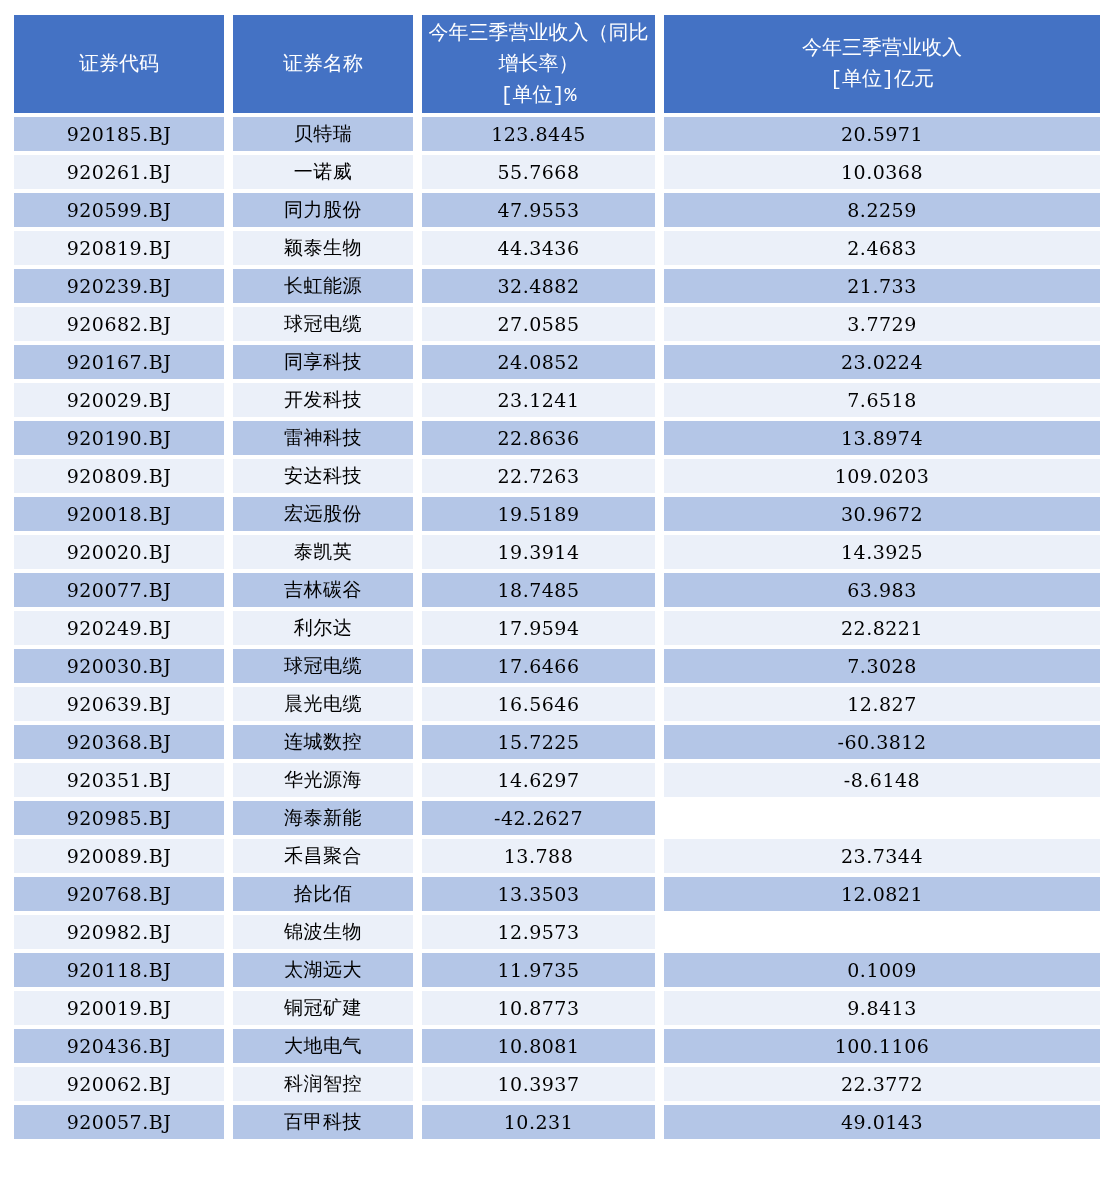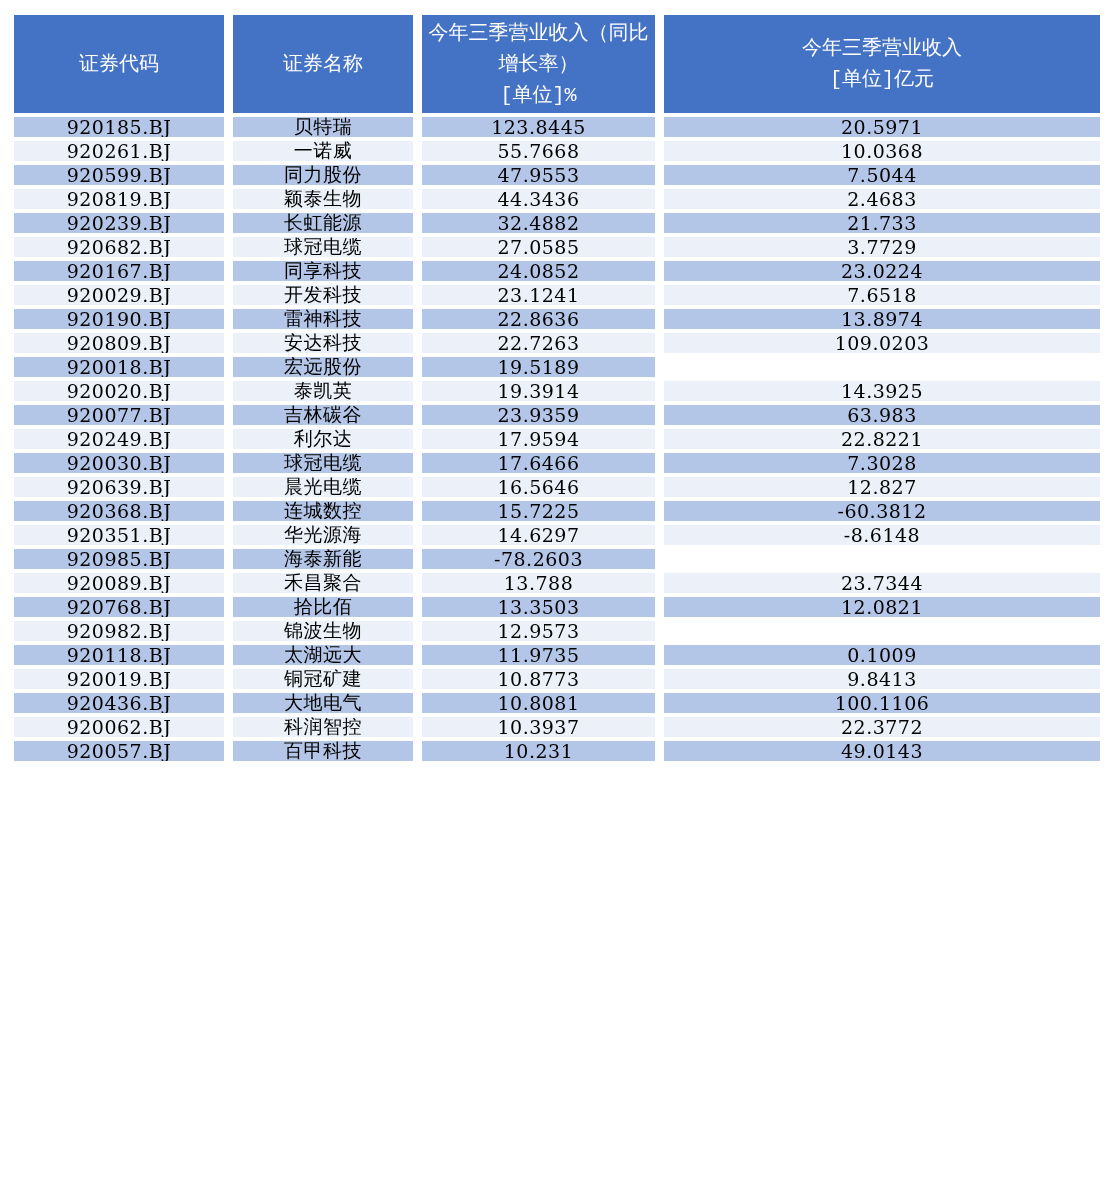--- a/index.html
+++ b/index.html
@@ -34,21 +34,21 @@
     background: var(--header-bg);
     color: var(--header-text);
     display: flex;
     flex-direction: column;
     align-items: center;
     justify-content: center;
     text-align: center;
     font-size: 20px;
     line-height: 1.55;
   }
-  .row { height: 20px; }
+  .row { height: 34px; }
   .row .cell {
     display: flex;
     align-items: center;
     justify-content: center;
     text-align: center;
     font-size: 19px;
     color: var(--cell-text);
     letter-spacing: 0.5px;
     white-space: nowrap;
     overflow: hidden;
@@ -86,21 +86,21 @@
       <div class="row even">
     <div class="cell">920261.BJ</div>
     <div class="cell">一诺威</div>
     <div class="cell">55.7668</div>
     <div class="cell">10.0368</div>
   </div>
       <div class="row odd">
     <div class="cell">920599.BJ</div>
     <div class="cell">同力股份</div>
     <div class="cell">47.9553</div>
-    <div class="cell">7.5044</div>
+    <div class="cell">8.2259</div>
   </div>
       <div class="row even">
     <div class="cell">920819.BJ</div>
     <div class="cell">颖泰生物</div>
     <div class="cell">44.3436</div>
     <div class="cell">2.4683</div>
   </div>
       <div class="row odd">
     <div class="cell">920239.BJ</div>
     <div class="cell">长虹能源</div>
@@ -134,31 +134,32 @@
       <div class="row even">
     <div class="cell">920809.BJ</div>
     <div class="cell">安达科技</div>
     <div class="cell">22.7263</div>
     <div class="cell">109.0203</div>
   </div>
       <div class="row odd">
     <div class="cell">920018.BJ</div>
     <div class="cell">宏远股份</div>
     <div class="cell">19.5189</div>
+    <div class="cell">30.9672</div>
   </div>
       <div class="row even">
     <div class="cell">920020.BJ</div>
     <div class="cell">泰凯英</div>
     <div class="cell">19.3914</div>
     <div class="cell">14.3925</div>
   </div>
       <div class="row odd">
     <div class="cell">920077.BJ</div>
     <div class="cell">吉林碳谷</div>
-    <div class="cell">23.9359</div>
+    <div class="cell">18.7485</div>
     <div class="cell">63.983</div>
   </div>
       <div class="row even">
     <div class="cell">920249.BJ</div>
     <div class="cell">利尔达</div>
     <div class="cell">17.9594</div>
     <div class="cell">22.8221</div>
   </div>
       <div class="row odd">
     <div class="cell">920030.BJ</div>
@@ -180,21 +181,21 @@
   </div>
       <div class="row even">
     <div class="cell">920351.BJ</div>
     <div class="cell">华光源海</div>
     <div class="cell">14.6297</div>
     <div class="cell">-8.6148</div>
   </div>
       <div class="row odd">
     <div class="cell">920985.BJ</div>
     <div class="cell">海泰新能</div>
-    <div class="cell">-78.2603</div>
+    <div class="cell">-42.2627</div>
   </div>
       <div class="row even">
     <div class="cell">920089.BJ</div>
     <div class="cell">禾昌聚合</div>
     <div class="cell">13.788</div>
     <div class="cell">23.7344</div>
   </div>
       <div class="row odd">
     <div class="cell">920768.BJ</div>
     <div class="cell">拾比佰</div>

